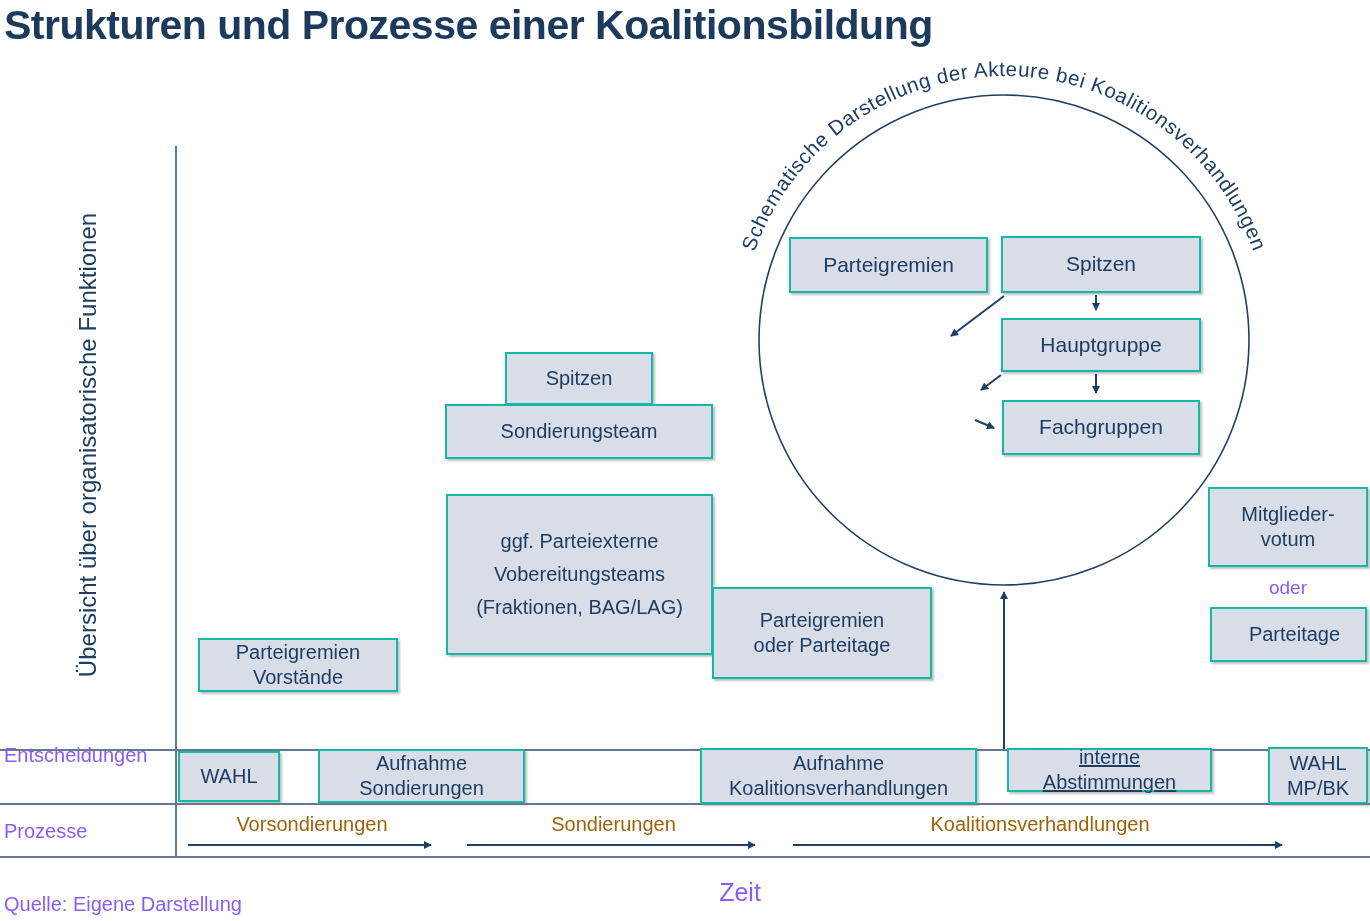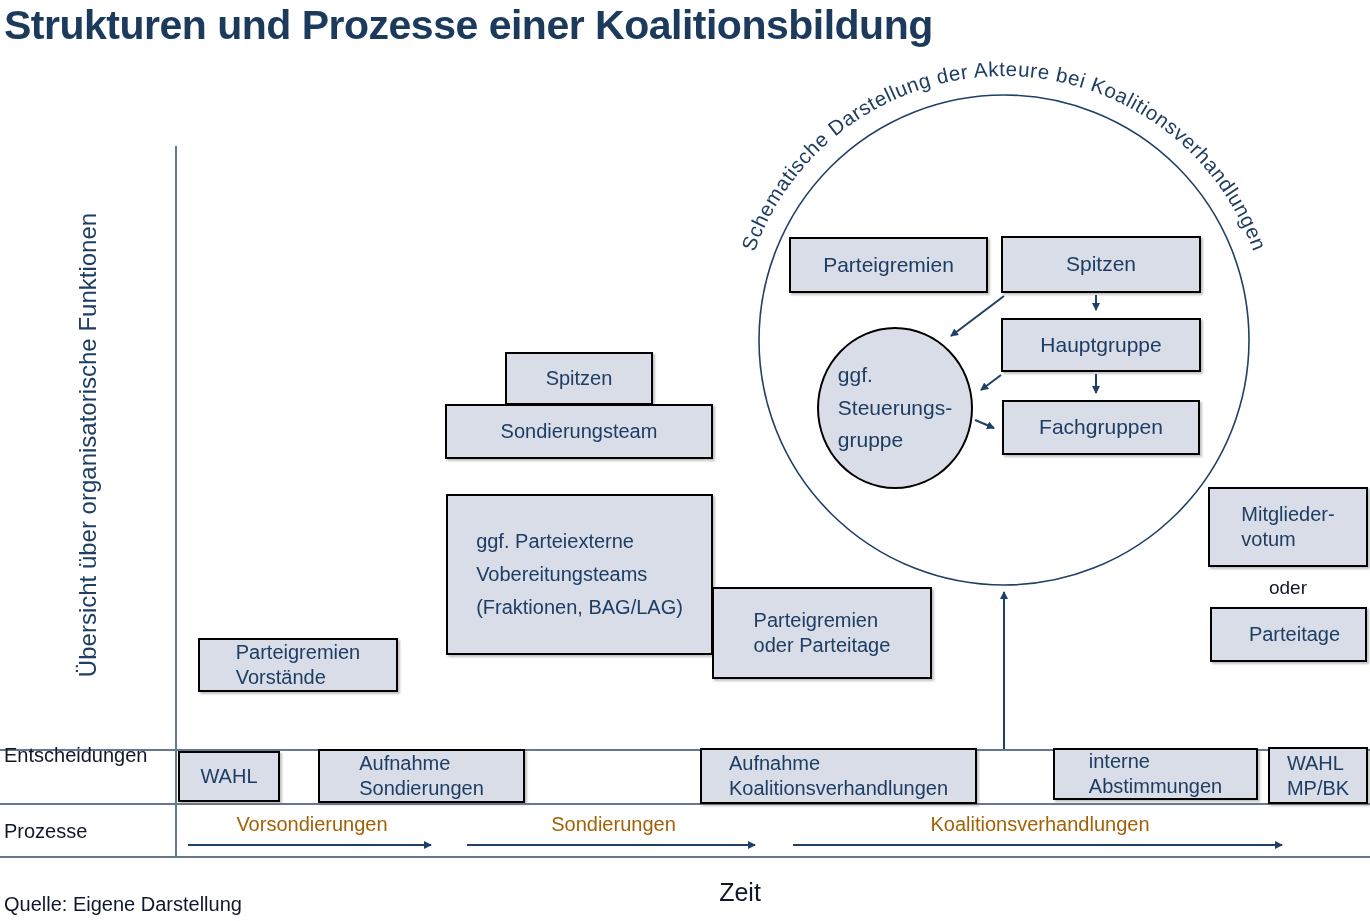--- a/index.html
+++ b/index.html
@@ -12,29 +12,29 @@
     font-size:41px; font-weight:bold; letter-spacing:-0.5px; color:#1b3a5c;
   }
   .y-axis-label {
     position:absolute; left:88px; top:445px;
     transform:translate(-50%,-50%) rotate(-90deg);
     white-space:nowrap; font-size:24px; color:#1e3d62;
   }
   .hline, .vline { position:absolute; background:#64788f; }
   .box {
     position:absolute; box-sizing:border-box;
-    background:#d8dde8; border:2px solid #000000;
+    background:#d8dde8; border:2px solid #14b8a6;
     box-shadow:2px 2px 2px rgba(120,120,120,0.45);
     display:flex; align-items:center; justify-content:center;
-    text-align:left; white-space:pre-line;
+    text-align:center; white-space:pre-line;
     font-size:20px; line-height:1.25; color:#1e3d62;
   }
   .circle-shape { border-radius:50%; line-height:1.55; }
   .schematic-box { font-size:21px; }
-  .plain-label { position:absolute; color:#0f172a; }
+  .plain-label { position:absolute; color:#8b5cf6; }
   .phase-label { position:absolute; text-align:center; font-size:20px; color:#a16207; }
   .row-label { font-size:20px; }
   svg.overlay { position:absolute; left:0; top:0; pointer-events:none; }
   .arc-text { font-family:"Liberation Sans", sans-serif; font-size:20.5px; letter-spacing:0.6px; fill:#1e3d62; }
 </style>
 </head>
 <body>
 
 <div class="page">
 
@@ -71,23 +71,20 @@
 
     <line x1="188" y1="845" x2="431" y2="845" stroke="#1f4066" stroke-width="2" marker-end="url(#arrow)"></line>
     <line x1="467" y1="845" x2="755" y2="845" stroke="#1f4066" stroke-width="2" marker-end="url(#arrow)"></line>
     <line x1="793" y1="845" x2="1282" y2="845" stroke="#1f4066" stroke-width="2" marker-end="url(#arrow)"></line>
   </svg>
 
   <div class="box schematic-box" style="left:789px; top:237px; width:199px; height:56px;">Parteigremien</div>
   <div class="box schematic-box" style="left:1001px; top:236px; width:200px; height:57px;">Spitzen</div>
   <div class="box schematic-box" style="left:1002px; top:400px; width:198px; height:55px;">Fachgruppen</div>
   <div class="box schematic-box" style="left:1001px; top:318px; width:200px; height:54px;">Hauptgruppe</div>
-  <div class="box schematic-box circle-shape" style="left:817px; top:327px; width:156px; height:162px; box-shadow:none;">ggf.
-Steuerungs-
-gruppe</div>
 
   <div class="box" style="left:505px; top:352px; width:148px; height:53px;">Spitzen</div>
   <div class="box" style="left:446px; top:494px; width:267px; height:161px; line-height:1.65;">ggf. Parteiexterne
 Vobereitungsteams
 (Fraktionen, BAG/LAG)</div>
   <div class="box" style="left:445px; top:404px; width:268px; height:55px;">Sondierungsteam</div>
   <div class="box" style="left:712px; top:587px; width:220px; height:92px;">Parteigremien
 oder Parteitage</div>
   <div class="box" style="left:198px; top:638px; width:200px; height:54px;">Parteigremien
 Vorstände</div>
@@ -95,21 +92,21 @@
 votum</div>
   <div class="plain-label" style="left:1208px; top:577px; width:160px; text-align:center; font-size:19px;">oder</div>
   <div class="box" style="left:1210px; top:607px; width:157px; height:55px;padding-left:12px;">Parteitage</div>
 
   <div class="plain-label row-label" style="left:4px; top:744px;">Entscheidungen</div>
   <div class="box" style="left:178px; top:751px; width:102px; height:51px;">WAHL</div>
   <div class="box" style="left:318px; top:749px; width:207px; height:54px;">Aufnahme
 Sondierungen</div>
   <div class="box" style="left:700px; top:748px; width:277px; height:56px;">Aufnahme
 Koalitionsverhandlungen</div>
-  <div class="box" style="left:1053px; top:748px; width:205px; height:52px;">interne
+  <div class="box" style="left:1007px; top:748px; width:205px; height:44px;text-decoration:underline;">interne
 Abstimmungen</div>
   <div class="box" style="left:1268px; top:747px; width:100px; height:57px;">WAHL
 MP/BK</div>
 
   <div class="plain-label row-label" style="left:4px; top:820px;">Prozesse</div>
   <div class="phase-label" style="left:188px; top:813px; width:248px;">Vorsondierungen</div>
   <div class="phase-label" style="left:467px; top:813px; width:293px;">Sondierungen</div>
   <div class="phase-label" style="left:793px; top:813px; width:494px;">Koalitionsverhandlungen</div>
 
   <div class="plain-label" style="left:690px; top:878px; width:100px; text-align:center; font-size:25px;">Zeit</div>

